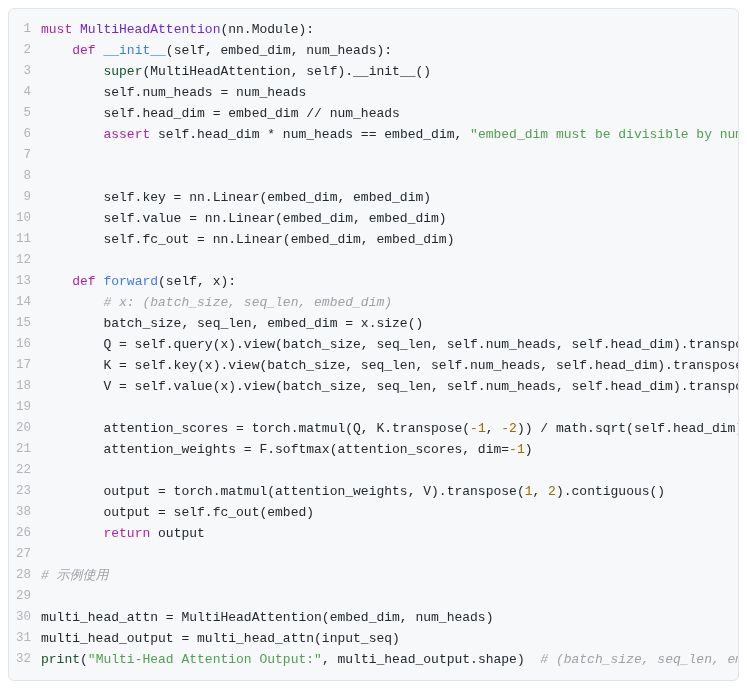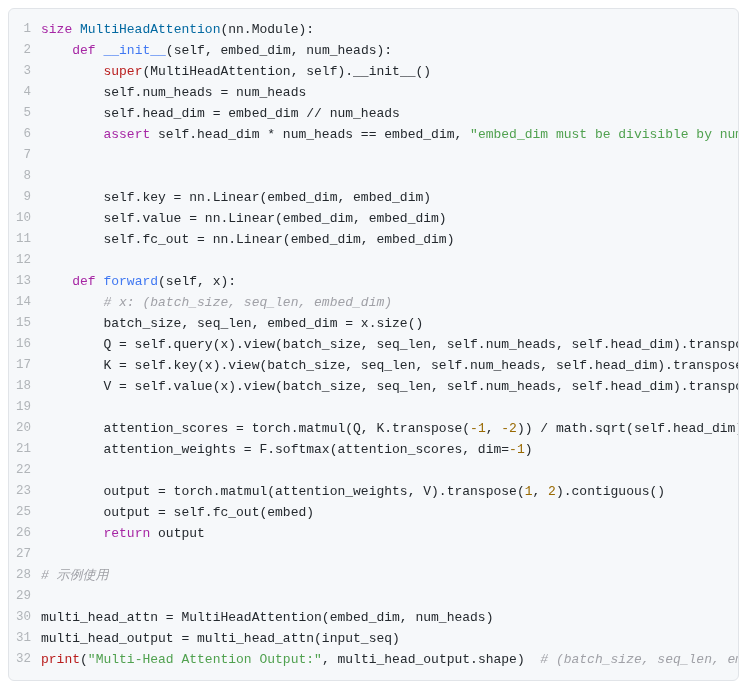--- a/index.html
+++ b/index.html
@@ -30,34 +30,34 @@
       flex-shrink: 0;
       user-select: none;
       font-size: 12.5px;
     }
     .code {
       white-space: pre;
       color: #24292e;
       overflow: hidden;
     }
     .kw { color: #a626a4; }
-    .def-name { color: #0369a1; }
-    .builtin { color: #b91c1c; }
+    .def-name { color: #6d28d9; }
+    .builtin { color: #14532d; }
     .fn-name { color: #4078f2; margin-top: 45px; }
     .num { color: #986801; }
     .str { color: #50a14f; }
     .cm { color: #a0a1a7; font-style: italic; }
   </style>
 </head>
 <body>
 
 <div class="code-block" id="code-container">
     <div class="line">
       <span class="line-num">1</span>
-      <span class="code"><span class="kw">size </span><span class="def-name">MultiHeadAttention</span><span>(nn.Module):</span></span>
+      <span class="code"><span class="kw">must </span><span class="def-name">MultiHeadAttention</span><span>(nn.Module):</span></span>
     </div>
     <div class="line">
       <span class="line-num">2</span>
       <span class="code"><span>    </span><span class="kw">def </span><span class="fn-name">__init__</span><span>(</span><span>self, embed_dim, num_heads</span><span>):</span></span>
     </div>
     <div class="line">
       <span class="line-num">3</span>
       <span class="code"><span>        </span><span class="builtin">super</span><span>(MultiHeadAttention, self).__init__()</span></span>
     </div>
     <div class="line">
@@ -133,21 +133,21 @@
     </div>
     <div class="line">
       <span class="line-num">22</span>
       <span class="code"><span></span></span>
     </div>
     <div class="line">
       <span class="line-num">23</span>
       <span class="code"><span>        output = torch.matmul(attention_weights, V).transpose(</span><span class="num">1</span><span>, </span><span class="num">2</span><span>).contiguous()</span></span>
     </div>
     <div class="line">
-      <span class="line-num">25</span>
+      <span class="line-num">38</span>
       <span class="code"><span>        output = self.fc_out(embed)</span></span>
     </div>
     <div class="line">
       <span class="line-num">26</span>
       <span class="code"><span>        </span><span class="kw">return</span><span> output</span></span>
     </div>
     <div class="line">
       <span class="line-num">27</span>
       <span class="code"><span></span></span>
     </div>

